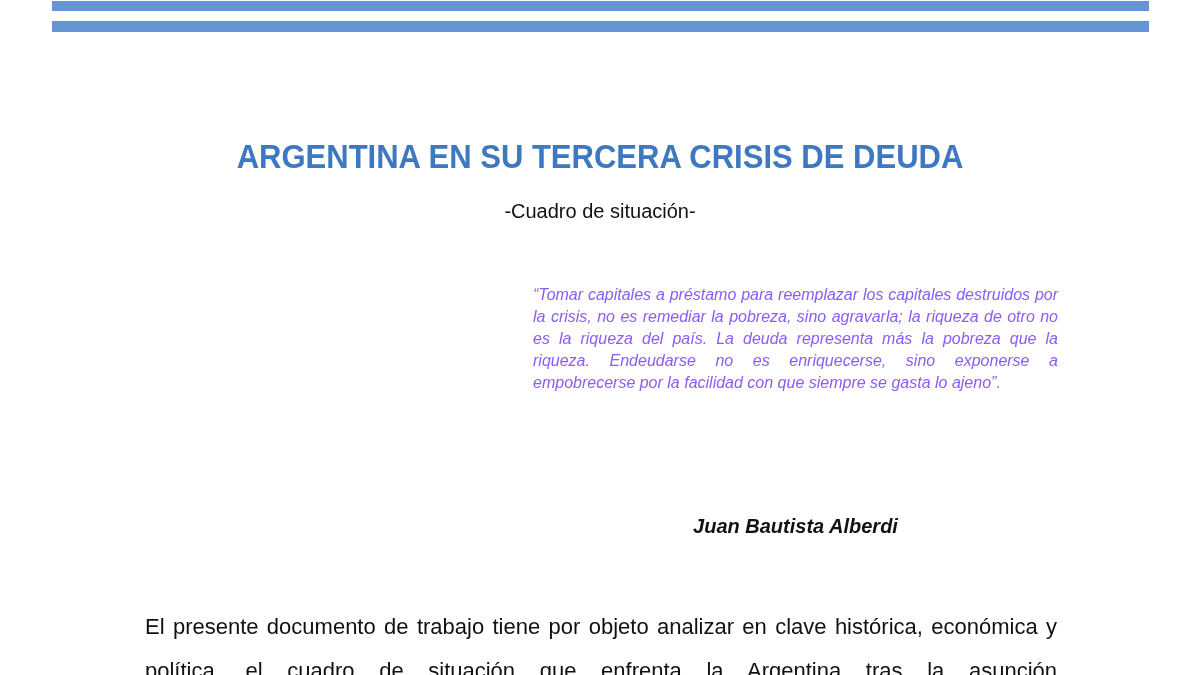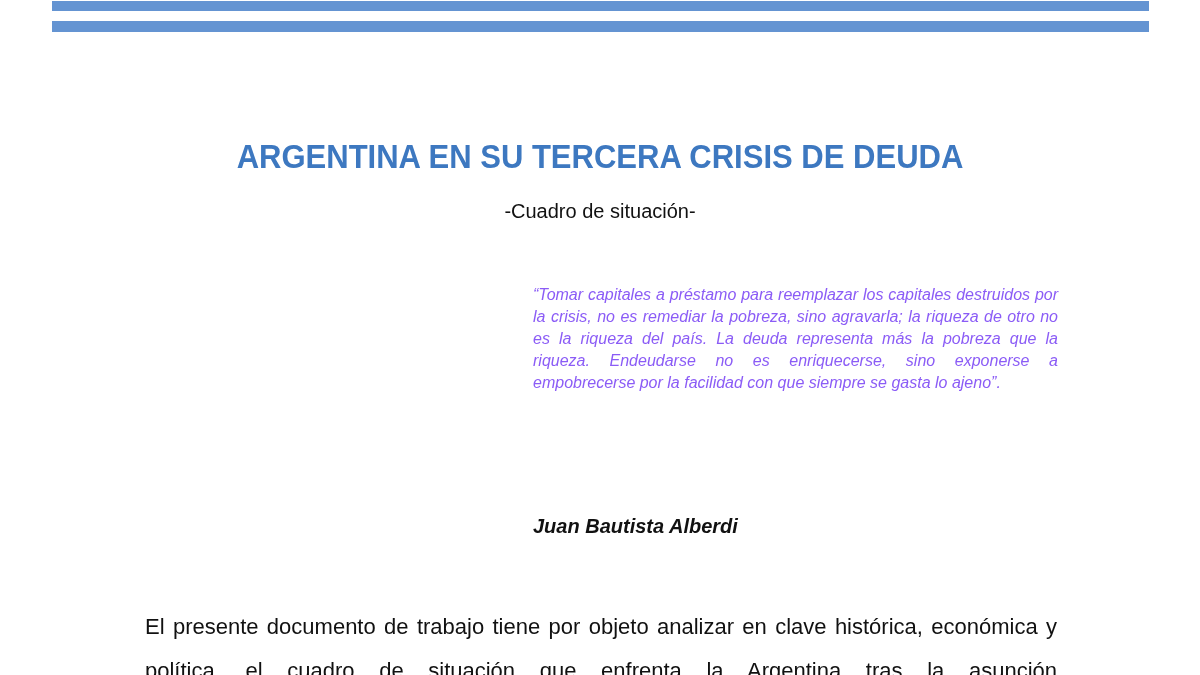--- a/index.html
+++ b/index.html
@@ -58,21 +58,21 @@
       line-height: 22px;
       text-align: justify;
       margin: 0;
       color: #8b5cf6;
     }
     .author {
       position: absolute;
       top: 515px;
       left: 533px;
       width: 525px;
-      text-align: left;
+      text-align: center;
       font-style: italic;
       font-weight: bold;
       font-size: 20px;
       margin: 0;
       color: #111111;
     }
     .body-text {
       position: absolute;
       top: 605px;
       left: 145px;

